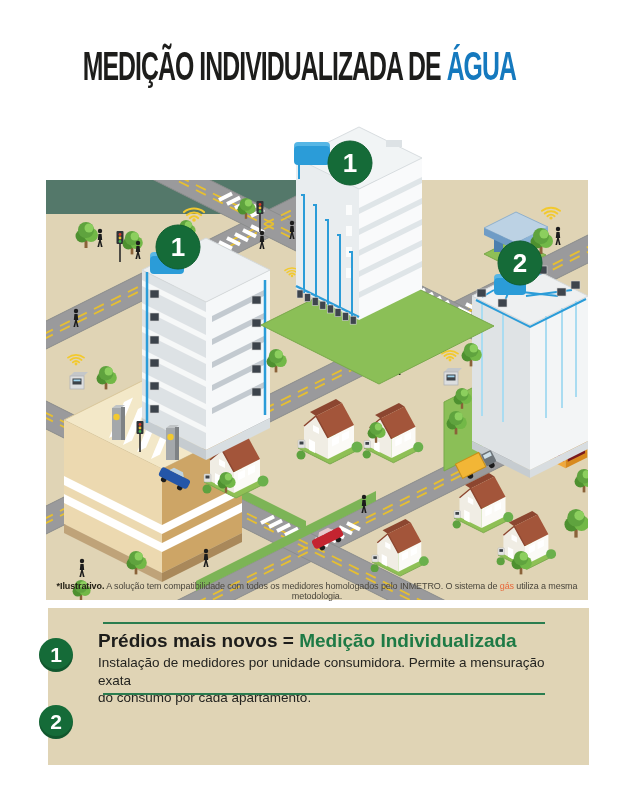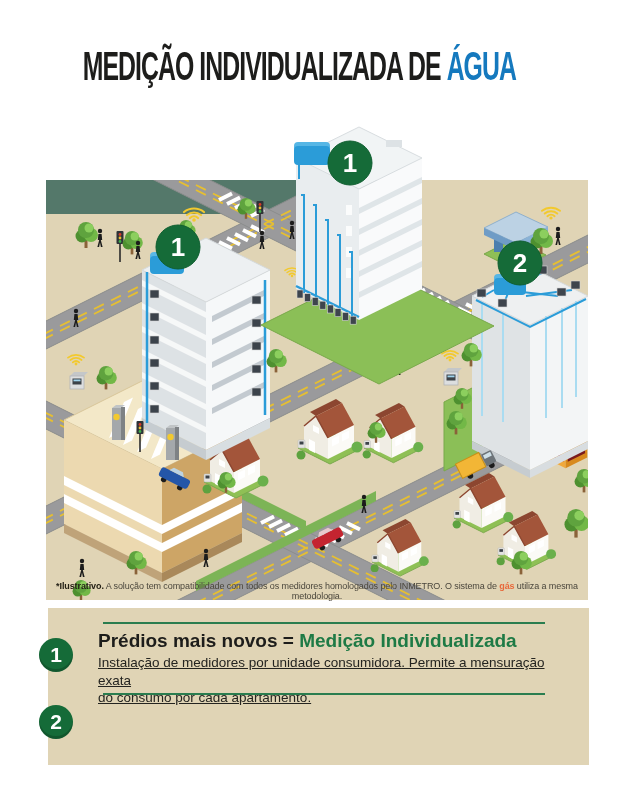--- a/index.html
+++ b/index.html
@@ -7,34 +7,34 @@
          font-family:"Liberation Sans",sans-serif;}
   .title-wrap{position:absolute;top:38px;left:0;width:598px;height:56px;
               display:flex;justify-content:center;align-items:center;}
   .title{margin:0;white-space:nowrap;font-weight:bold;font-size:40px;letter-spacing:-1.5px;
          transform:scaleX(0.62);color:#1d1d1b;}
   .title .accent{color:#1579be;}
   .scene{position:absolute;left:46px;top:120px;width:542px;height:480px;}
   .disclaimer{position:absolute;left:46px;top:581px;width:542px;text-align:center;
               font-size:9px;letter-spacing:-0.1px;color:#4a463c;}
   .disclaimer b{color:#242015;margin-top:20px;}
-  .disclaimer .gas{color:#e8683a;font-weight:bold;}
+  .disclaimer .gas{color:#e8683a;font-weight:normal;}
   .legend{position:absolute;left:48px;top:608px;width:541px;height:157px;background:#e0d4b5;}
   .rule{position:absolute;left:55px;right:44px;height:2px;background:#2a7d4f;}
   .rule1{top:14px;} .rule2{top:85px;}
   .num-circle{position:absolute;left:-9px;width:34px;height:34px;border-radius:50%;
               background:#156b38;box-shadow:inset 0 -3px 0 rgba(0,0,0,0.18);
               color:#fff;font-weight:bold;font-size:21px;
               display:flex;align-items:center;justify-content:center;}
   .circle1{top:30px;} .circle2{top:97px;}
   .legend-item{position:absolute;left:50px;right:40px;color:#242420;}
   .item1{top:21px;} .item2{top:92px;}
   .item-title{font-size:19px;font-weight:bold;color:#1d1d1b;line-height:1.3;}
   .item-title .hl{color:#1e7a45;}
-  .item-body{font-size:13.5px;line-height:1.32;white-space:pre-line;text-decoration:underline;}
+  .item-body{font-size:13.5px;line-height:1.32;white-space:pre-line;}
 </style>
 </head>
 <body>
 
 <div class="stage">
 
   <div class="title-wrap">
     <h1 class="title"><span>MEDIÇÃO INDIVIDUALIZADA DE </span><span class="accent">ÁGUA</span></h1>
   </div>
 

